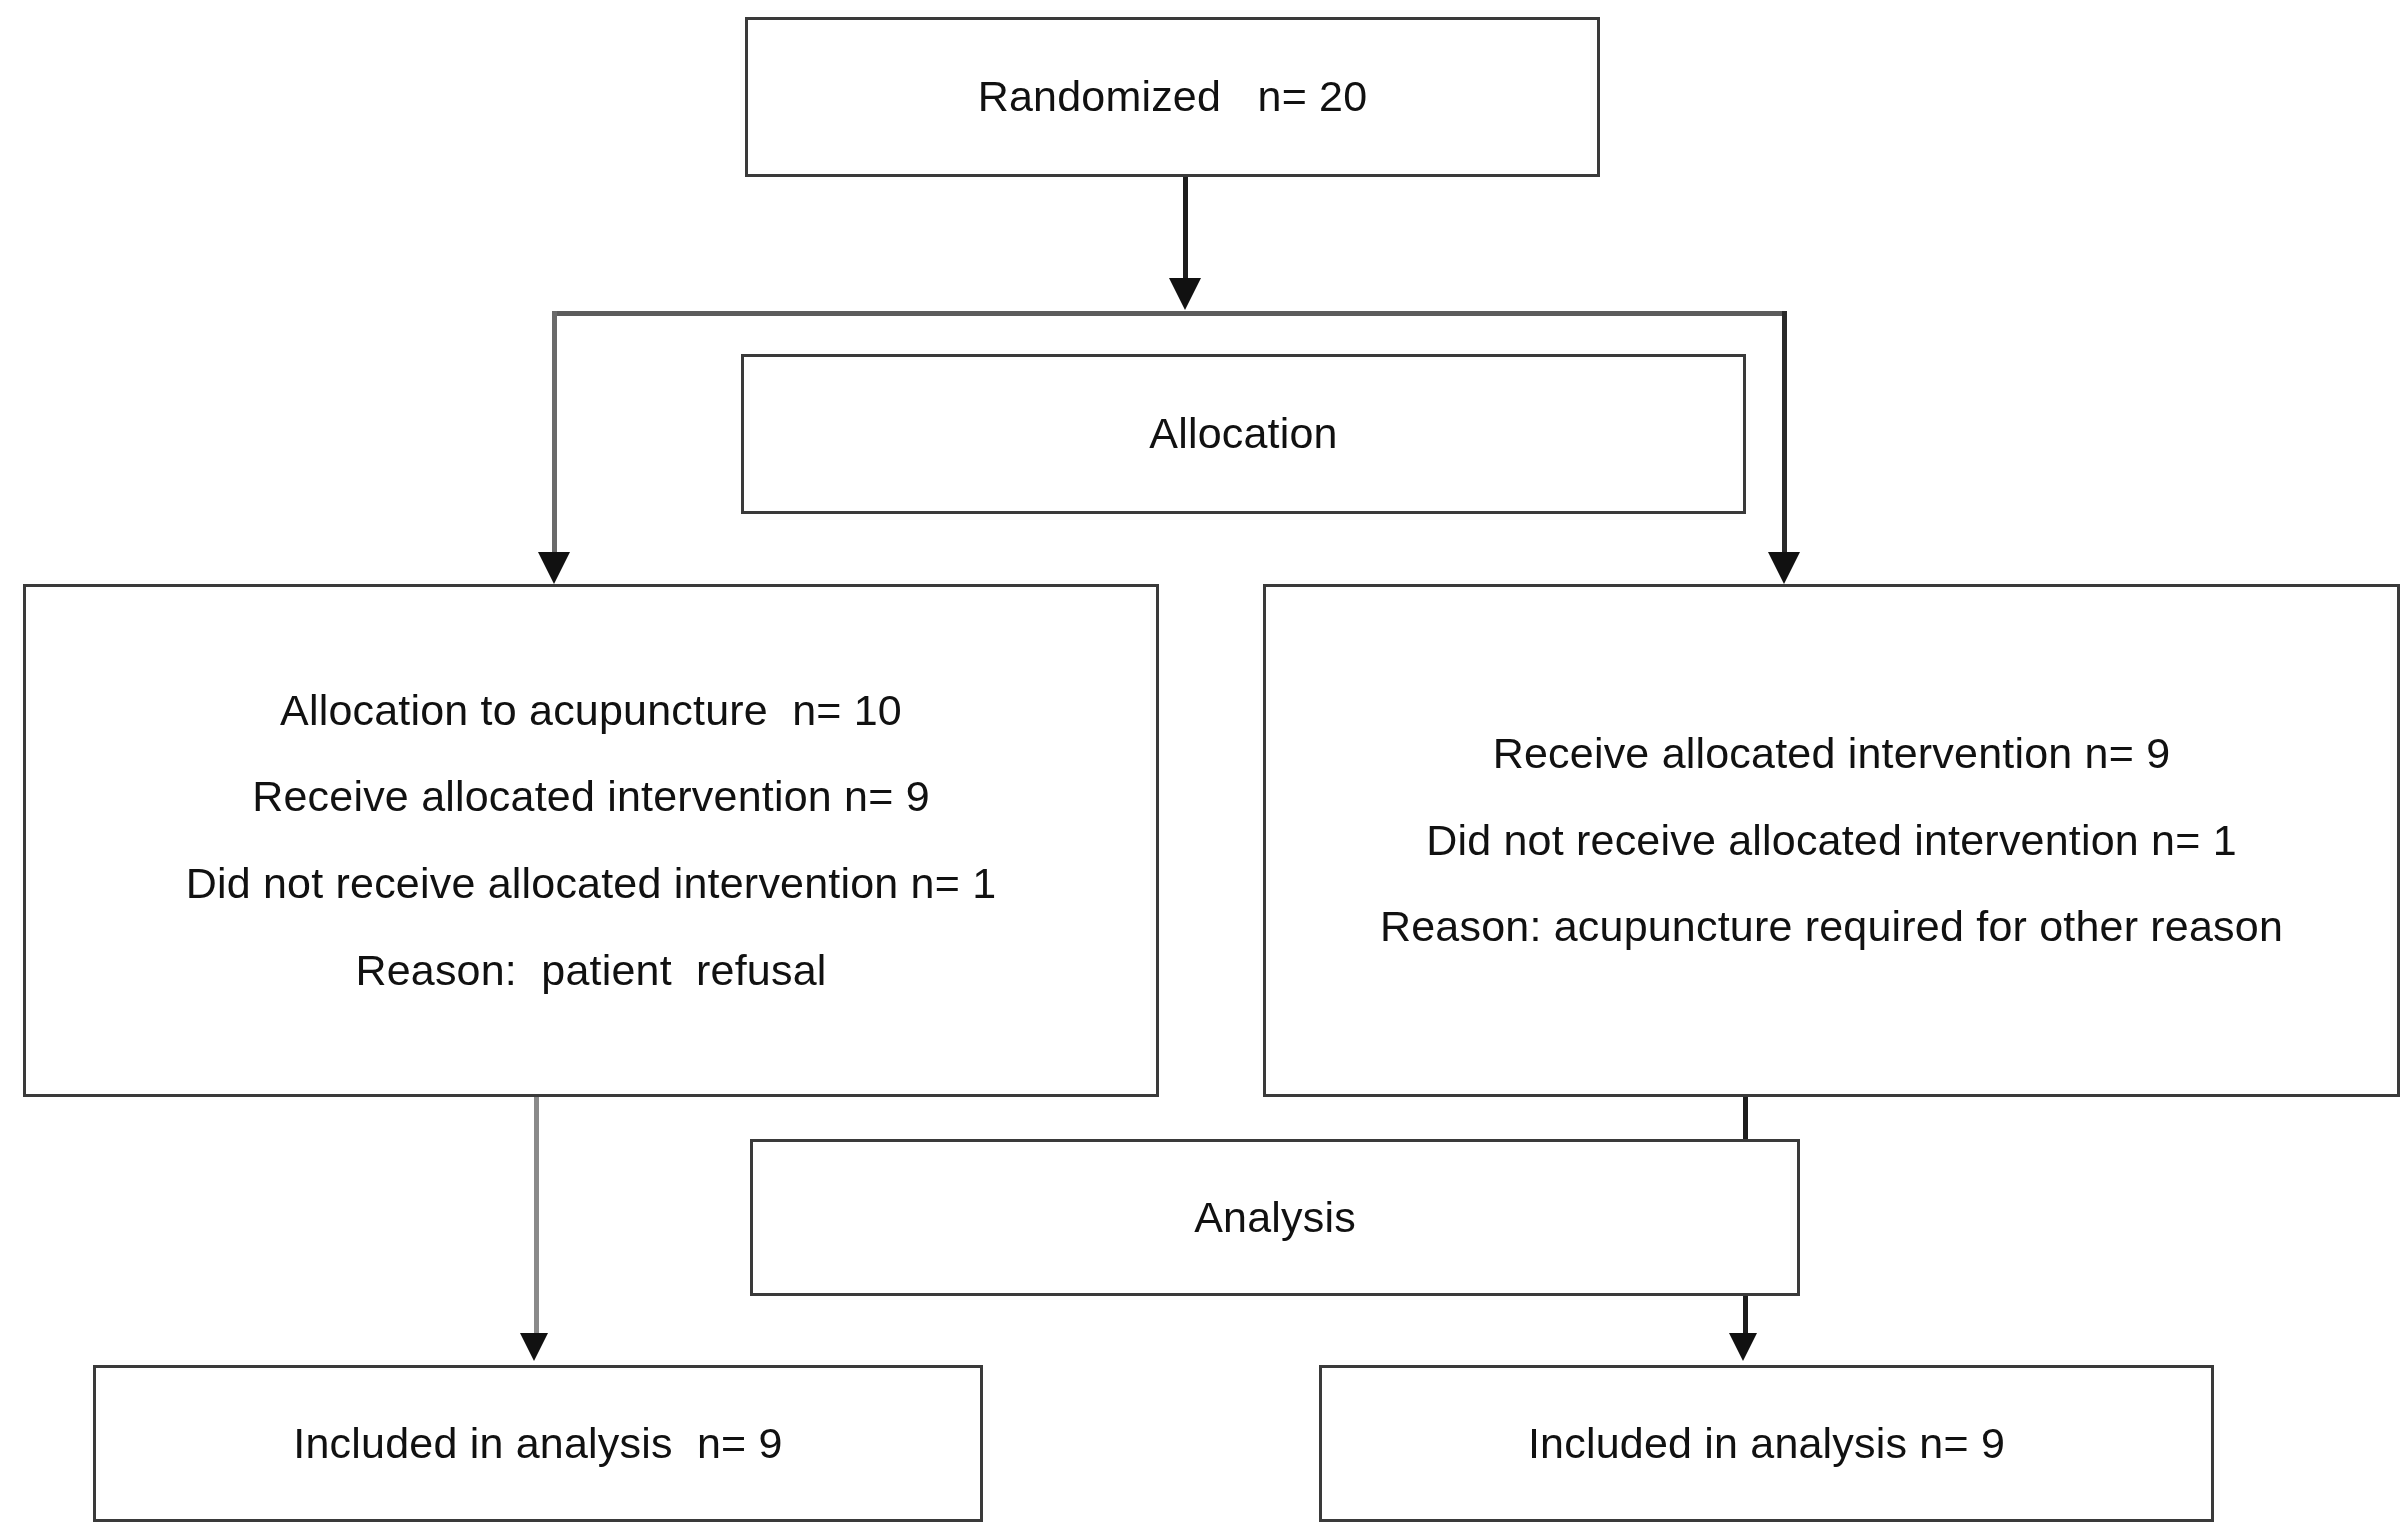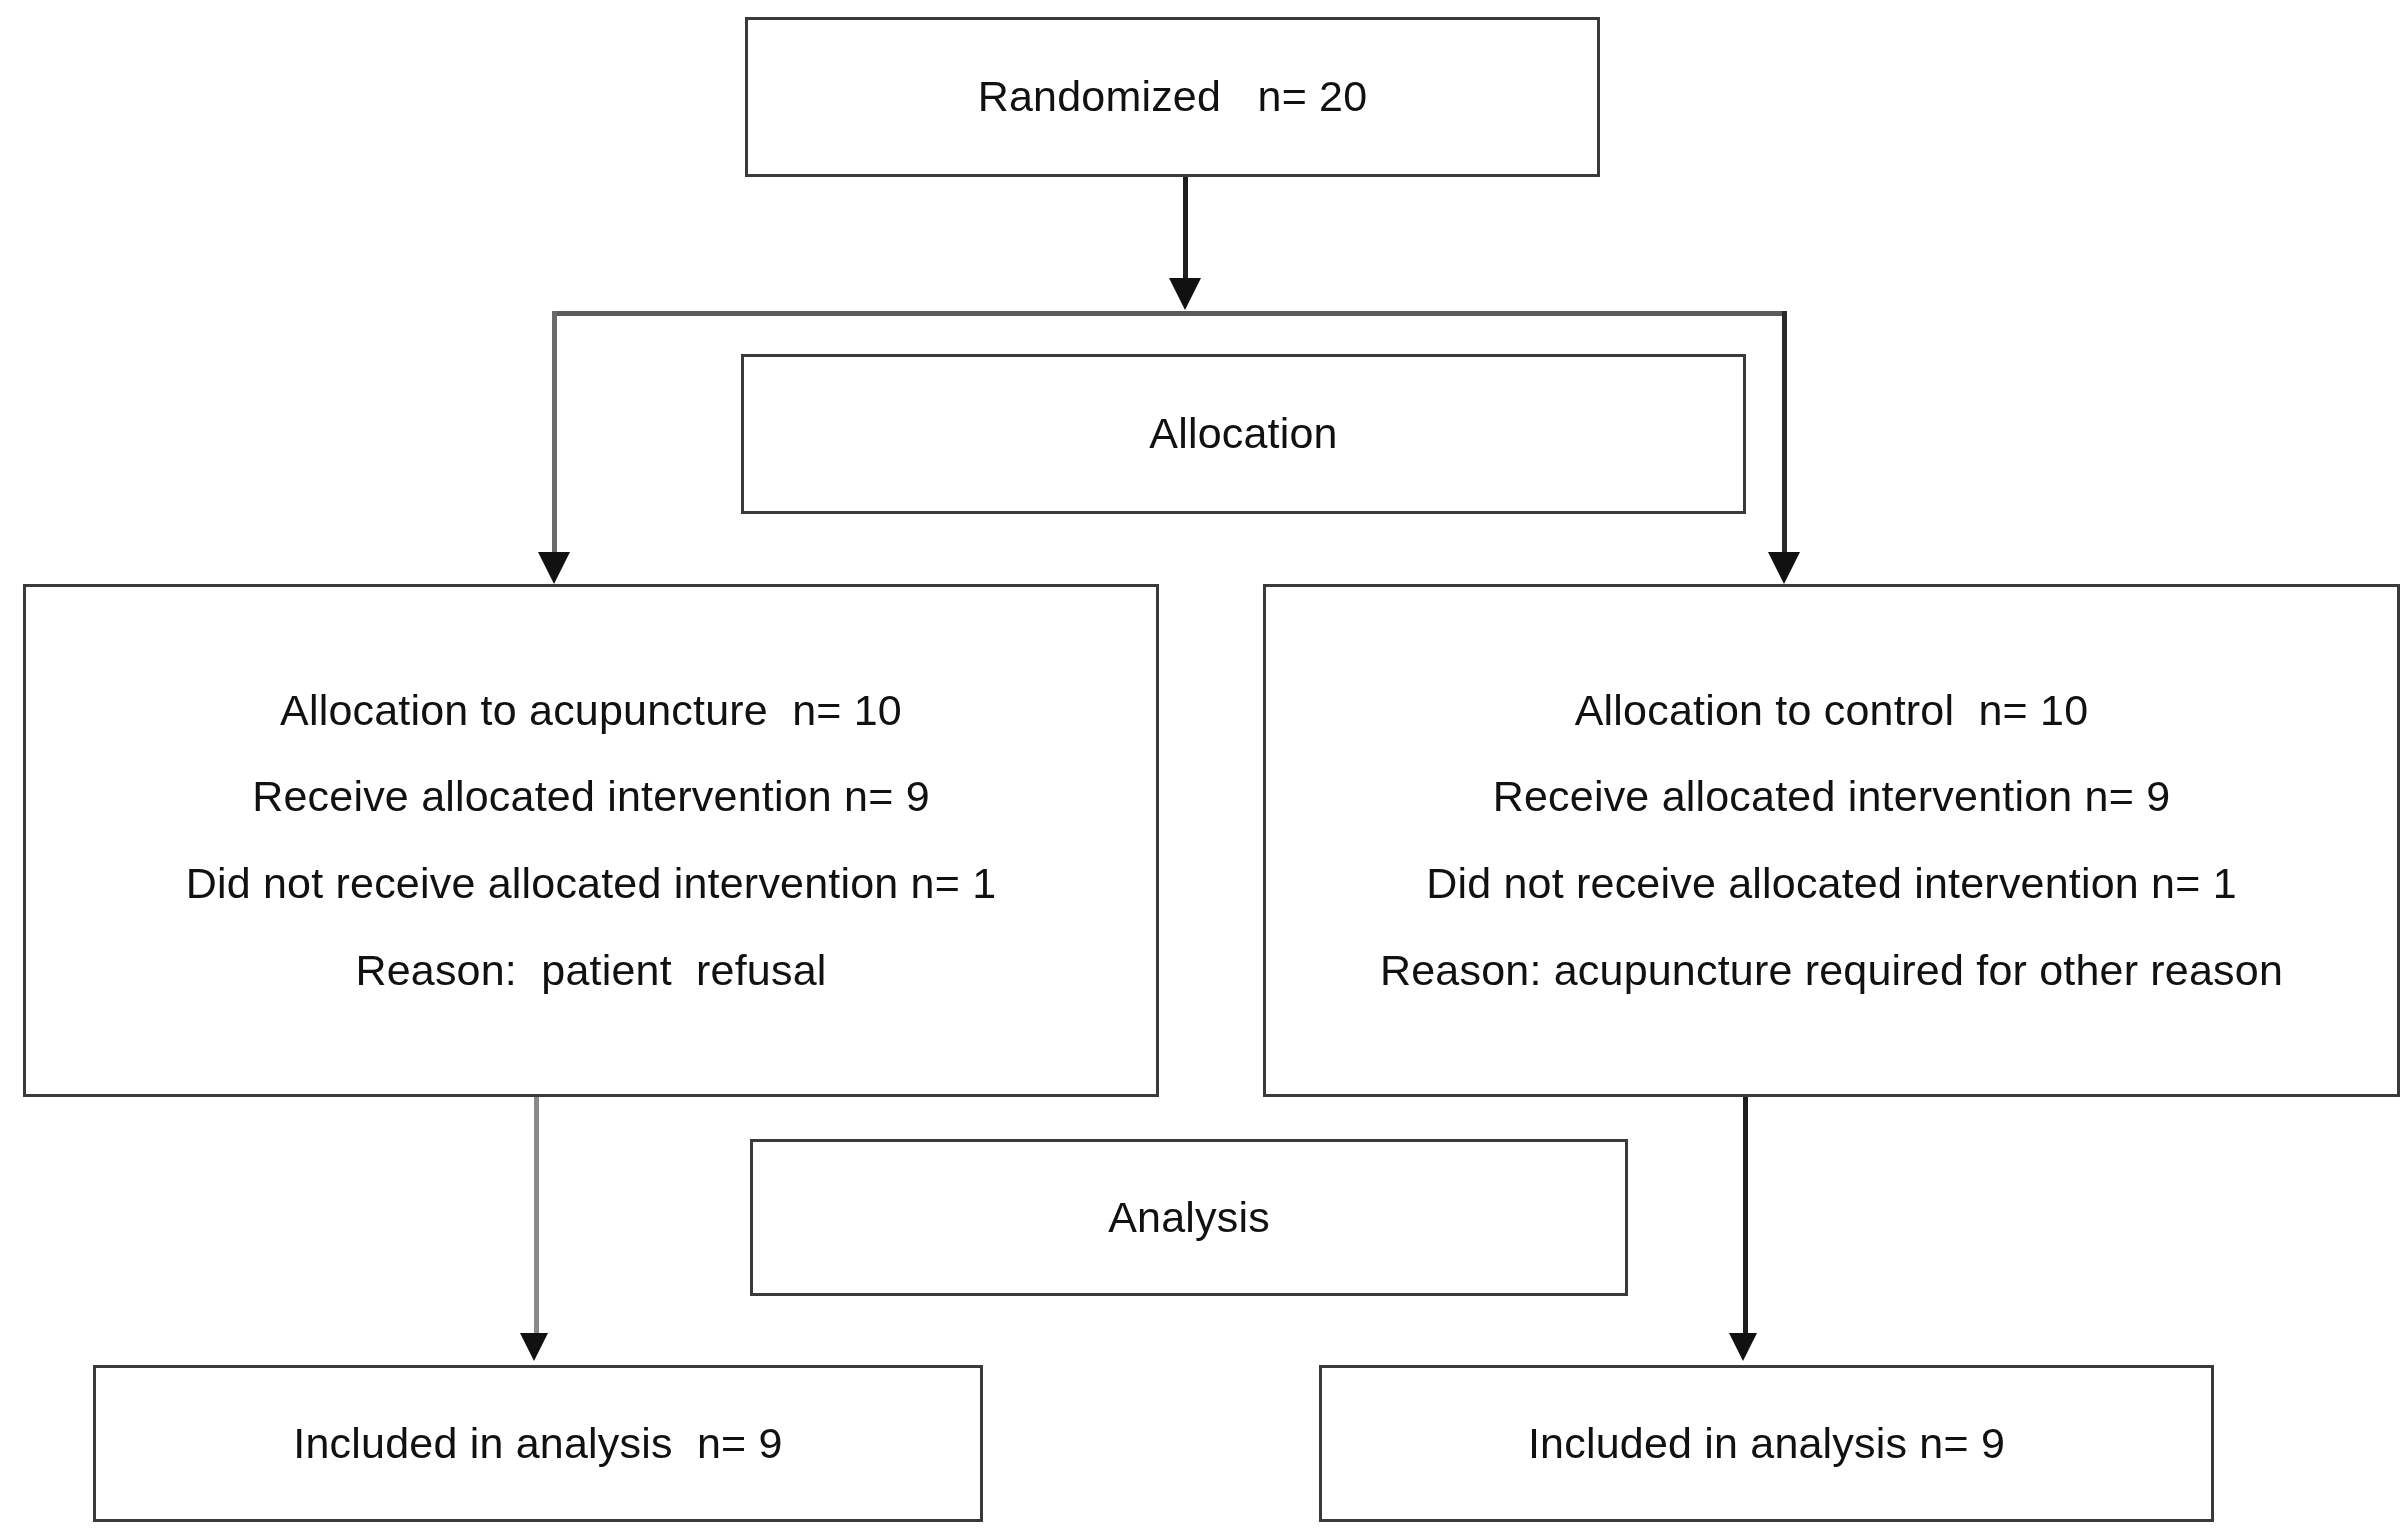--- a/index.html
+++ b/index.html
@@ -38,21 +38,21 @@
     color: #111111;
   }
   .box.multi .line { margin: 18.6px 0; }
   .box.multi .line.wrap { white-space: normal; padding: 0 24px; }
 
   
   #box-randomized { left: 745px;  top: 17px;   width: 855px;  height: 160px; }
   #box-allocation { left: 741px;  top: 354px;  width: 1005px;  height: 160px; }
   #box-alloc-acu  { left: 23px;   top: 584px;  width: 1136px; height: 513px; }
   #box-alloc-ctl  { left: 1263px; top: 584px;  width: 1137px; height: 513px; }
-  #box-analysis   { left: 750px;  top: 1139px; width: 878px;  height: 157px; }
+  #box-analysis   { left: 750px;  top: 1139px; width: 1050px;  height: 157px; }
   #box-incl-left  { left: 93px;  top: 1365px; width: 890px;  height: 157px; }
   #box-incl-right { left: 1319px; top: 1365px; width: 895px;  height: 157px; }
 
   
   .vline {
     position: absolute;
     background: #1d1d1d;
   }
   .hline {
     position: absolute;
@@ -110,21 +110,20 @@
   </div>
 
   <div class="box multi" id="box-alloc-acu">
     <span class="line">Allocation to acupuncture  n= 10</span>
     <span class="line">Receive allocated intervention n= 9</span>
     <span class="line">Did not receive allocated intervention n= 1</span>
     <span class="line">Reason:  patient  refusal</span>
   </div>
 
   <div class="box multi" id="box-alloc-ctl">
-    <span class="line">Allocation to control  n= 10</span>
     <span class="line">Receive allocated intervention n= 9</span>
     <span class="line">Did not receive allocated intervention n= 1</span>
     <span class="line wrap">Reason: acupuncture required for other reason</span>
   </div>
 
   <div class="vline" id="conn-left-down"></div>
   <div class="arrowhead small" id="conn-left-arrow"></div>
   <div class="vline" id="conn-right-down"></div>
   <div class="arrowhead small" id="conn-right-arrow"></div>
 

